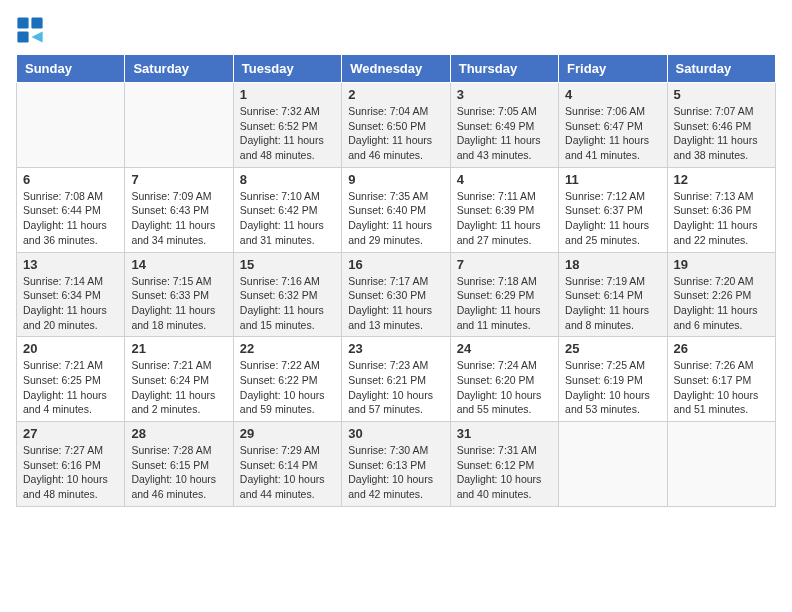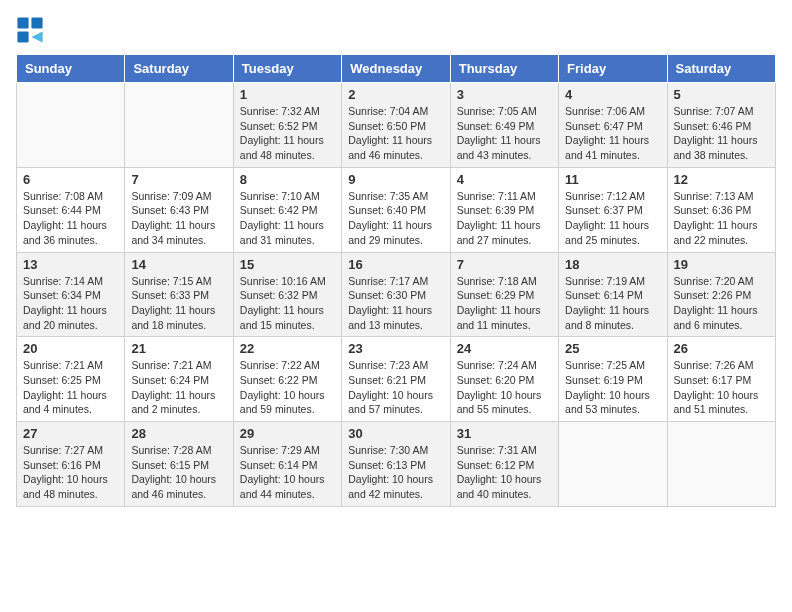--- a/index.html
+++ b/index.html
@@ -207,21 +207,21 @@
 Daylight: 11 hours and 20 minutes.</div>
         </td>
         <td>
           <span class="day-number">14</span>
           <div class="day-info">Sunrise: 7:15 AM
 Sunset: 6:33 PM
 Daylight: 11 hours and 18 minutes.</div>
         </td>
         <td>
           <span class="day-number">15</span>
-          <div class="day-info">Sunrise: 10:16 AM
+          <div class="day-info">Sunrise: 7:16 AM
 Sunset: 6:32 PM
 Daylight: 11 hours and 15 minutes.</div>
         </td>
         <td>
           <span class="day-number">16</span>
           <div class="day-info">Sunrise: 7:17 AM
 Sunset: 6:30 PM
 Daylight: 11 hours and 13 minutes.</div>
         </td>
         <td>

